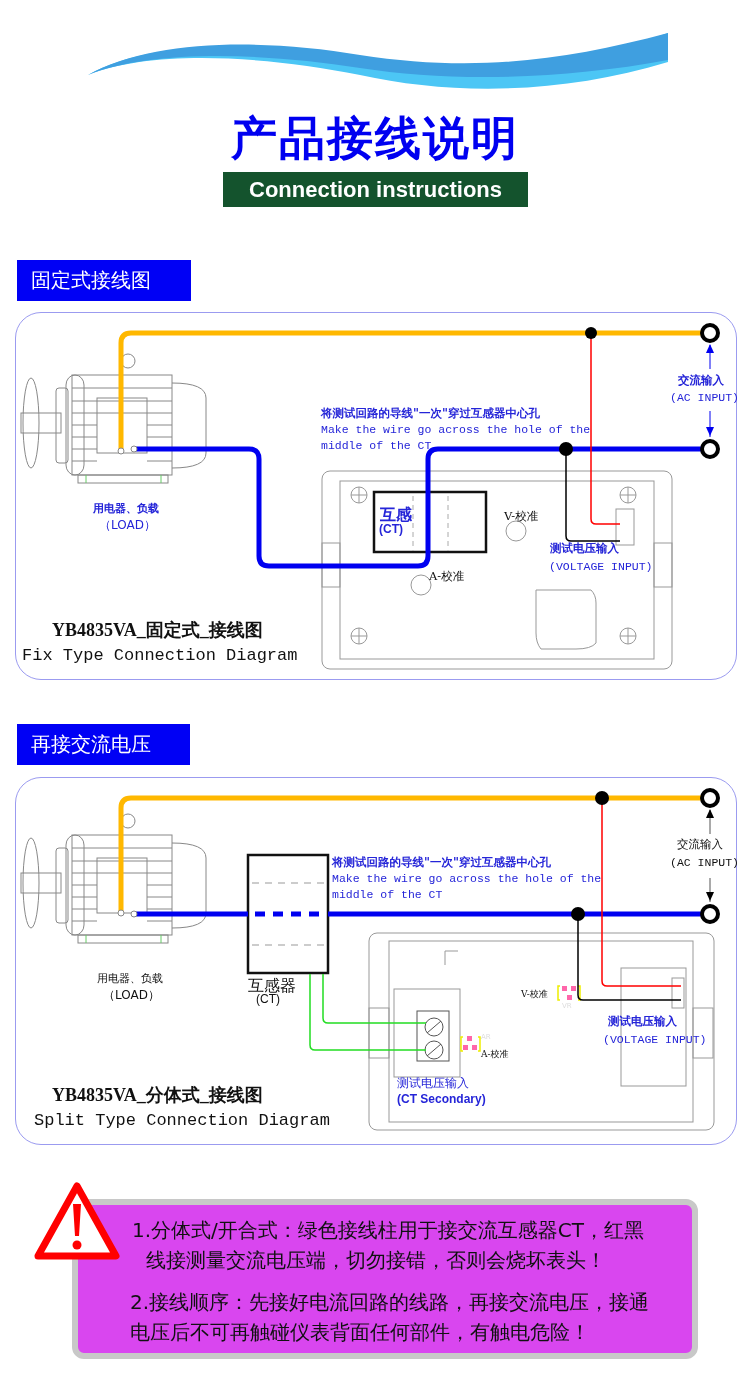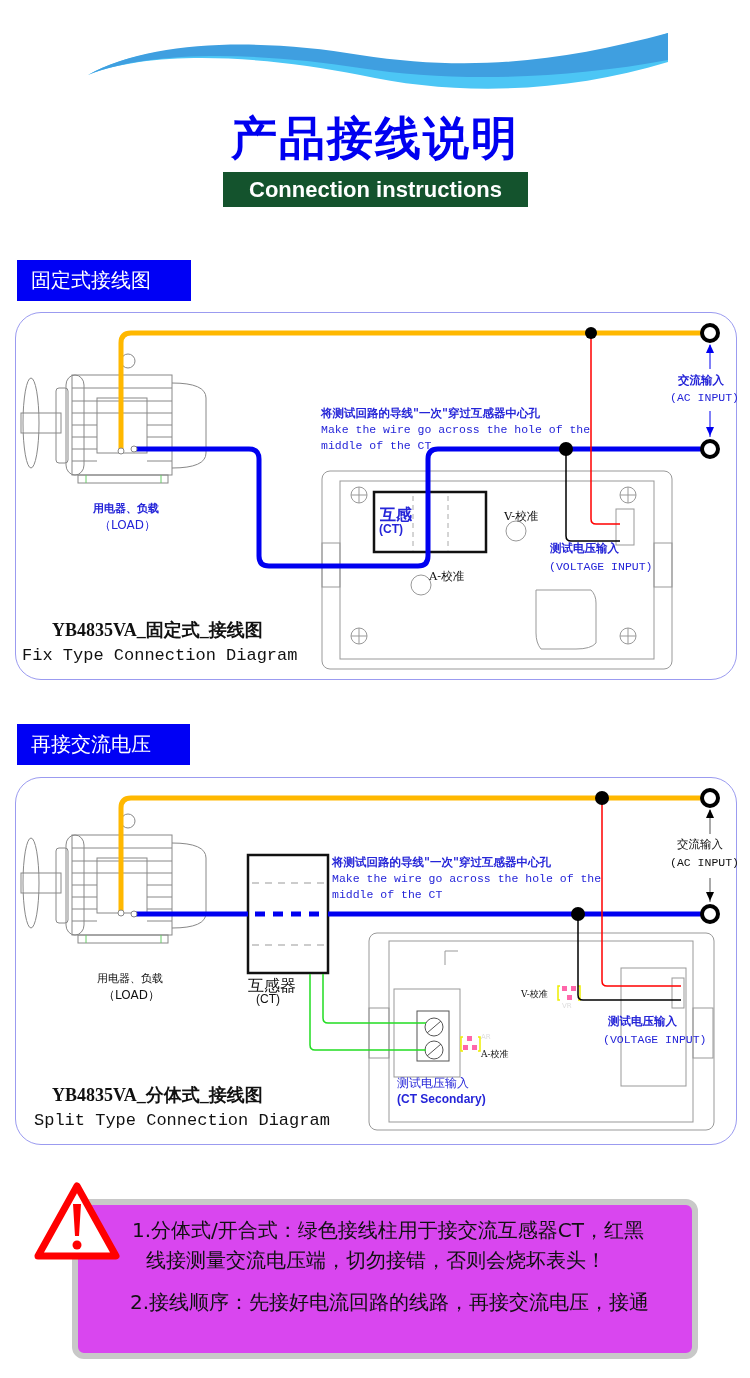--- a/index.html
+++ b/index.html
@@ -243,18 +243,19 @@
   <div class="lbl" style="left:381px;top:314px;font-size:12px;color:#2525d8;font-family:'Liberation Sans',sans-serif;font-weight:bold;">(CT Secondary)</div>
 
   <div class="lbl caption-model" style="left:36px;top:305px;">YB4835VA_分体式_接线图</div>
   <div class="lbl caption-en" style="left:18px;top:333px;">Split Type Connection Diagram</div>
 </div>
 
 <div id="warning-box" class="abs">
   <div class="lbl warn-text" style="left:54px;top:10px;">1.分体式/开合式：绿色接线柱用于接交流互感器CT，红黑</div>
   <div class="lbl warn-text" style="left:68px;top:40px;">线接测量交流电压端，切勿接错，否则会烧坏表头！</div>
   <div class="lbl warn-text" style="left:52px;top:82px;">2.接线顺序：先接好电流回路的线路，再接交流电压，接通</div>
+  <div class="lbl warn-text" style="left:52px;top:112px;">电压后不可再触碰仪表背面任何部件，有触电危险！</div>
 </div>
 <svg class="abs" style="left:32px;top:1180px" width="90" height="85">
   <path d="M45,6 L84,76 L6,76 Z" fill="#fff" stroke="#ff0000" stroke-width="7" stroke-linejoin="round"></path>
   <path d="M41,24 L49,24 L47,56 L43,56 Z" fill="#ff0000"></path>
   <circle cx="45" cy="65" r="4.5" fill="#ff0000"></circle>
 </svg>
 
 </body></html>

